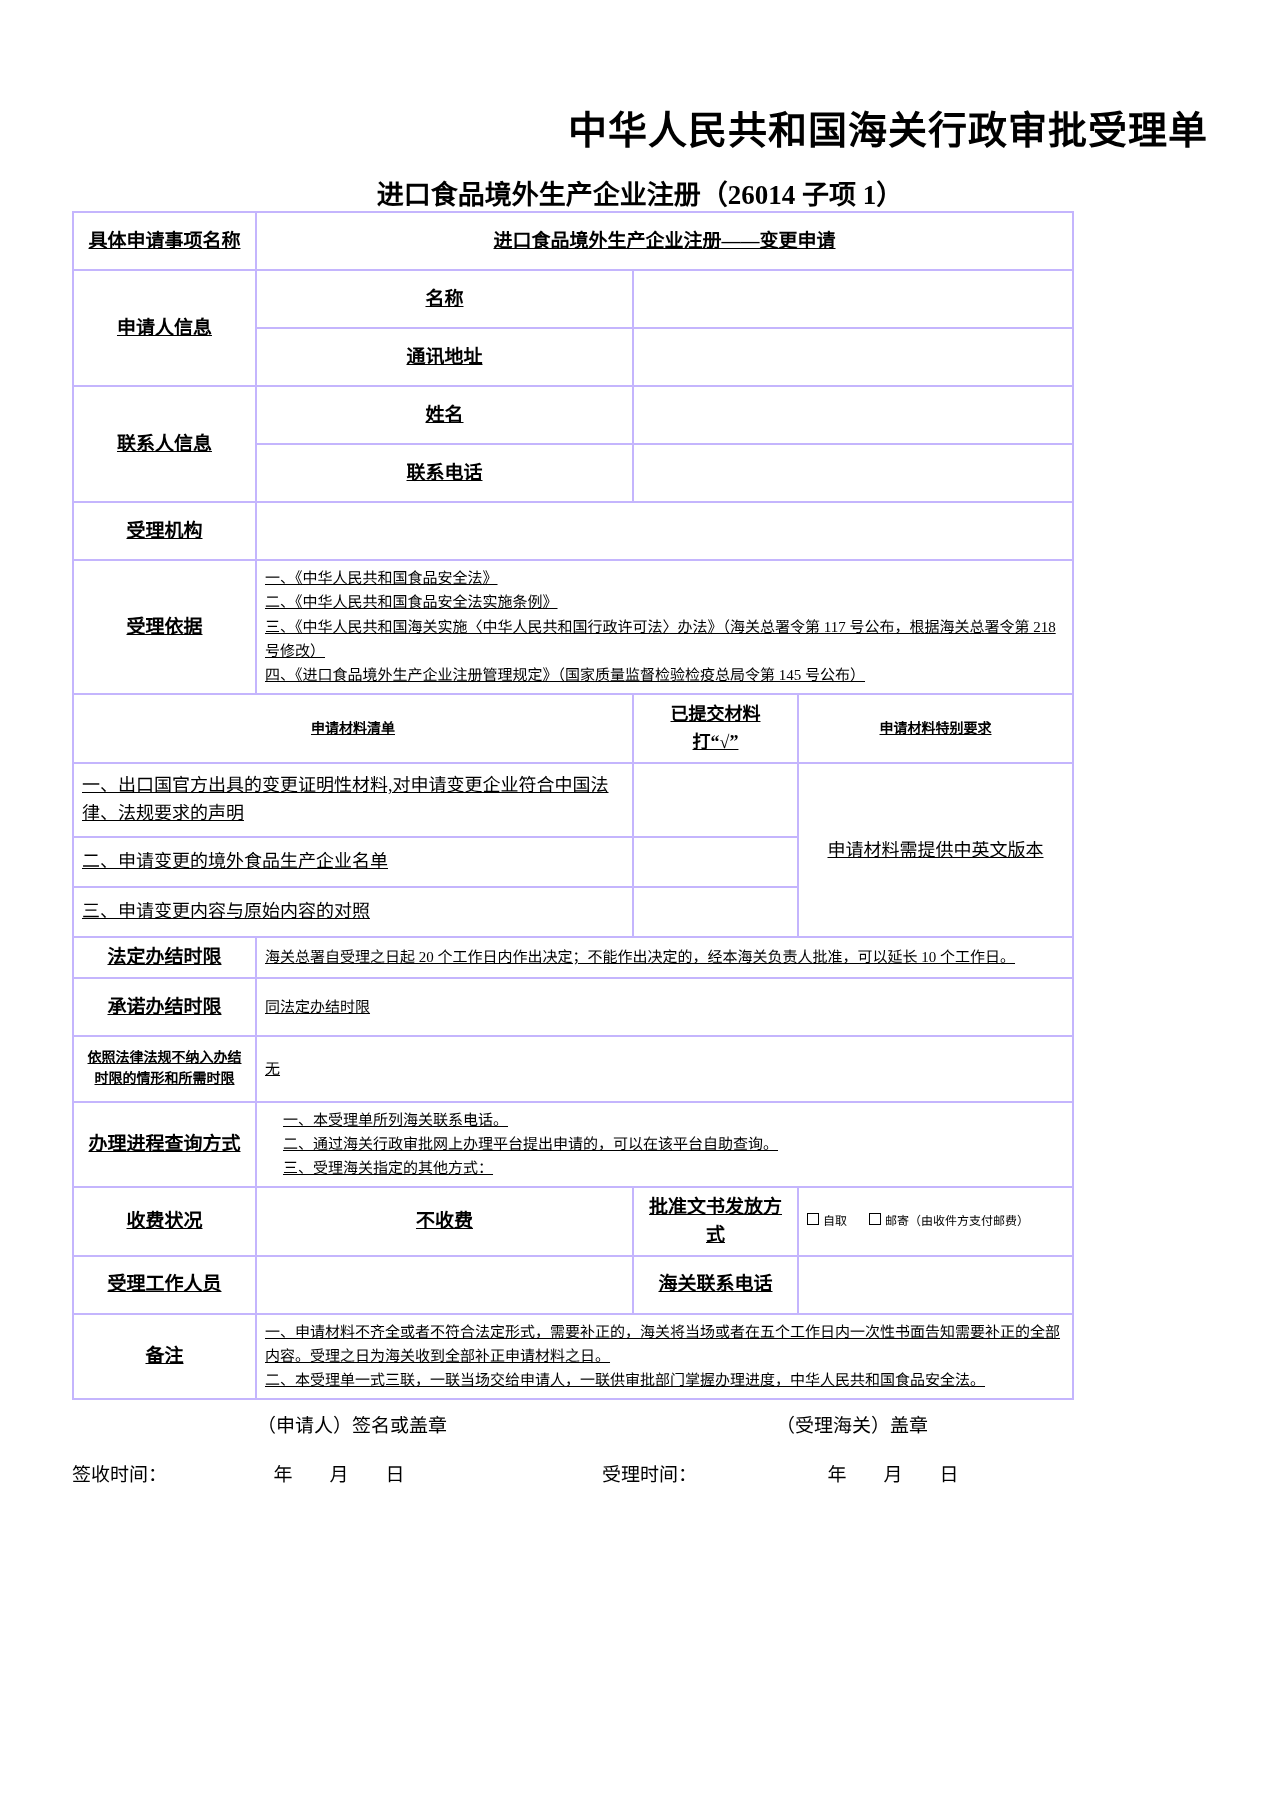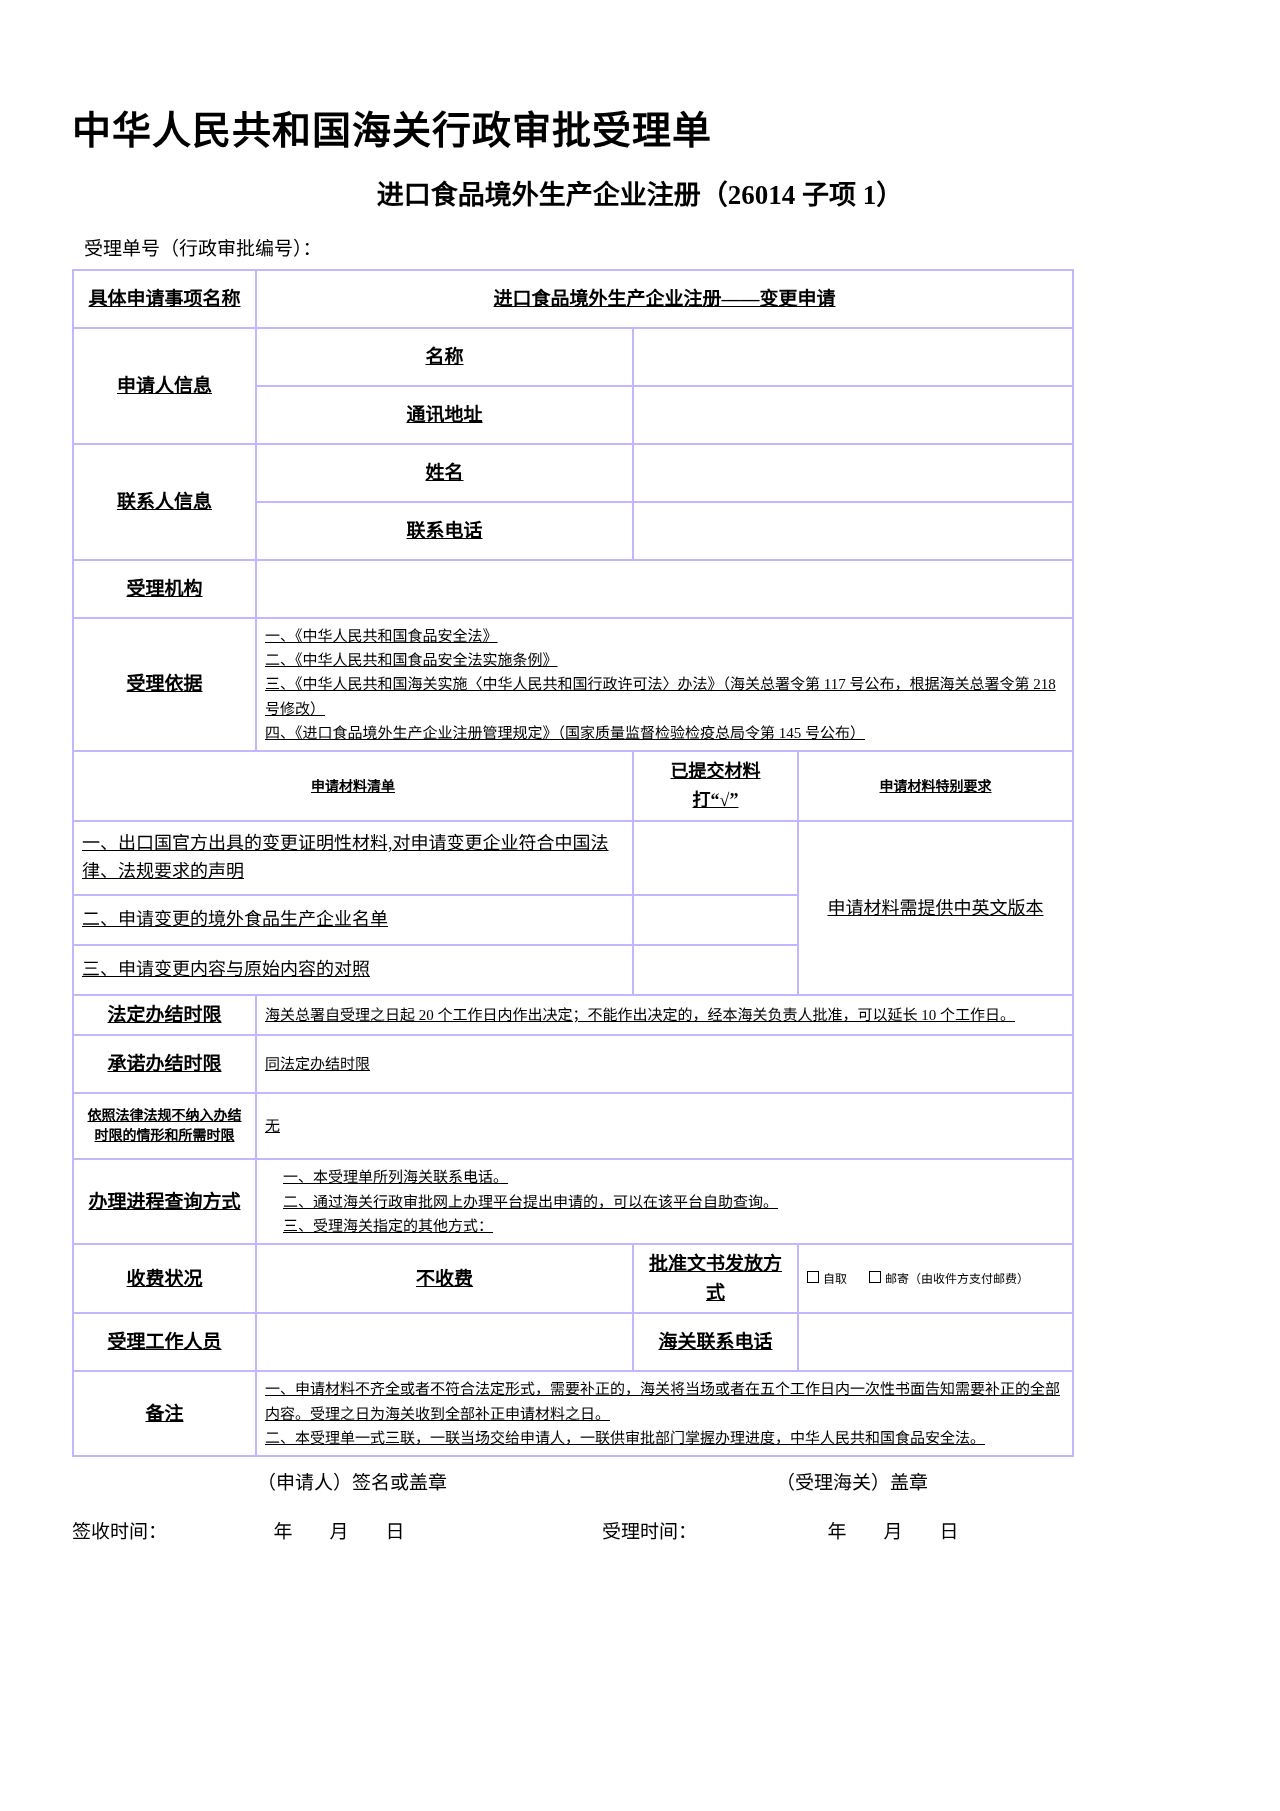--- a/index.html
+++ b/index.html
@@ -17,21 +17,21 @@
   }
   .page {
     position: relative;
     width: 1280px;
     height: 1811px;
     box-sizing: border-box;
     padding: 0 72px;
   }
   
   .doc-title {
-    text-align: left;
+    text-align: right;
     font-size: 39px;
     font-weight: bold;
     letter-spacing: 1px;
     margin: 0;
     padding-top: 108px;
     line-height: 1.2;
     font-family: "Liberation Serif", "DejaVu Serif", serif;
   }
   .doc-subtitle {
     text-align: center;
@@ -150,21 +150,20 @@
   .date-row .ymd span { display: inline-block; width: 56px; text-align: center; }
   .sp-y { padding-left: 88px; }
 </style>
 </head>
 <body>
 
 <div class="page">
 
   <h1 class="doc-title">中华人民共和国海关行政审批受理单</h1>
   <h2 class="doc-subtitle">进口食品境外生产企业注册（26014 子项 1）</h2>
-  <div class="receipt-no">受理单号（行政审批编号）：</div>
 
   <table class="form">
     <colgroup>
       <col style="width:183px">
       <col style="width:277px">
       <col style="width:100px">
       <col style="width:165px">
       <col style="width:65px">
       <col style="width:210px">
     </colgroup>

